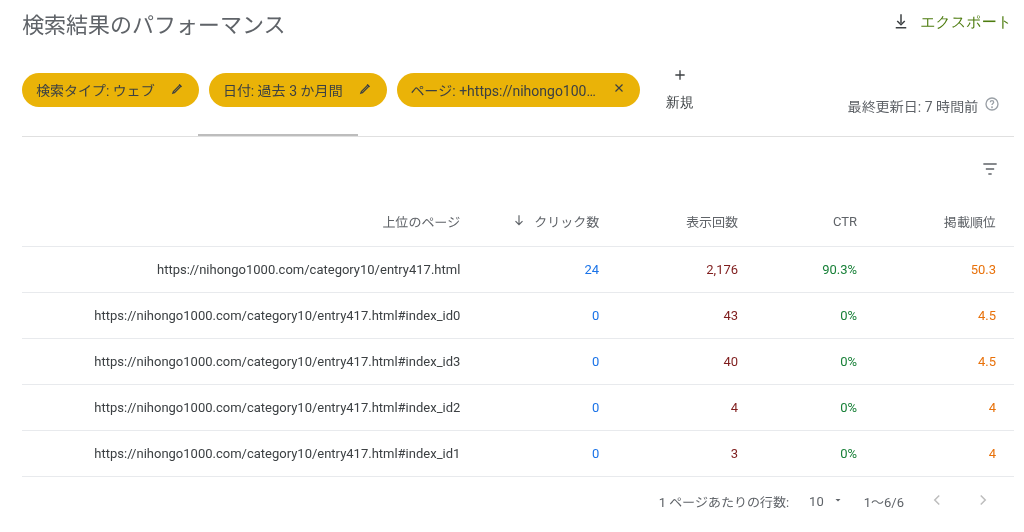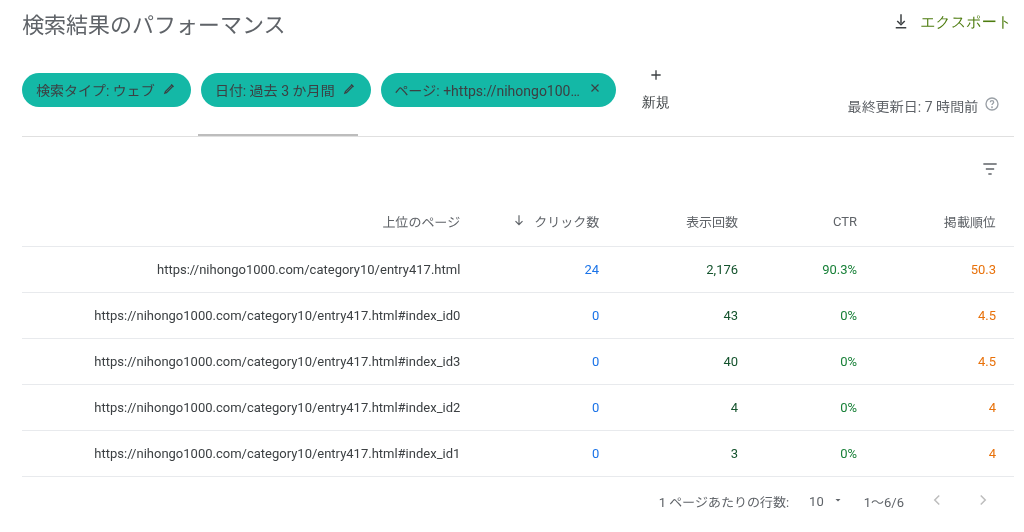--- a/index.html
+++ b/index.html
@@ -23,22 +23,22 @@
     color: #4d7c0f; font-size: 15px; padding: 6px 2px;
   }
 
   
   .chips-row {
     display: flex; align-items: center; gap: 10px;
     padding: 10px 22px 18px 22px;
     font-size: 14px;
   }
   .chip {
-    display: inline-flex; align-items: center; gap: 8px;
-    background: #14b8a6;
+    display: inline-flex; align-items: center; gap: 16px;
+    background: #eab308;
     color: #3c4043;
     border-radius: 18px;
     padding: 7px 14px;
     font-size: 14px;
     cursor: pointer;
   }
   .chip svg { flex-shrink: 0; }
   .add-new {
     display: inline-flex; align-items: center; gap: 8px;
     background: transparent; border: none; cursor: pointer;
@@ -83,21 +83,21 @@
   th.col-page, td.col-page { text-align: right; padding-left: 16px; }
   .col-page { width: 46%; }
   .col-clicks { width: 14%; }
   .col-impr { width: 14%; }
   .col-ctr { width: 12%; }
   .col-pos { width: 14%; }
 
   .sort-head { display: inline-flex; align-items: center; gap: 8px; justify-content: flex-end; }
 
   .v-clicks { color: #1a73e8; }
-  .v-impr   { color: #14532d; }
+  .v-impr   { color: #7f1d1d; }
   .v-ctr    { color: #188038; }
   .v-pos    { color: #e8710a; }
 
   
   .pagination {
     display: flex; align-items: center; justify-content: flex-end;
     gap: 20px; padding: 10px 18px 0 18px;
     font-size: 13px; color: #5f6368;
   }
   .rows-select { display: inline-flex; align-items: center; gap: 8px; cursor: pointer; }

